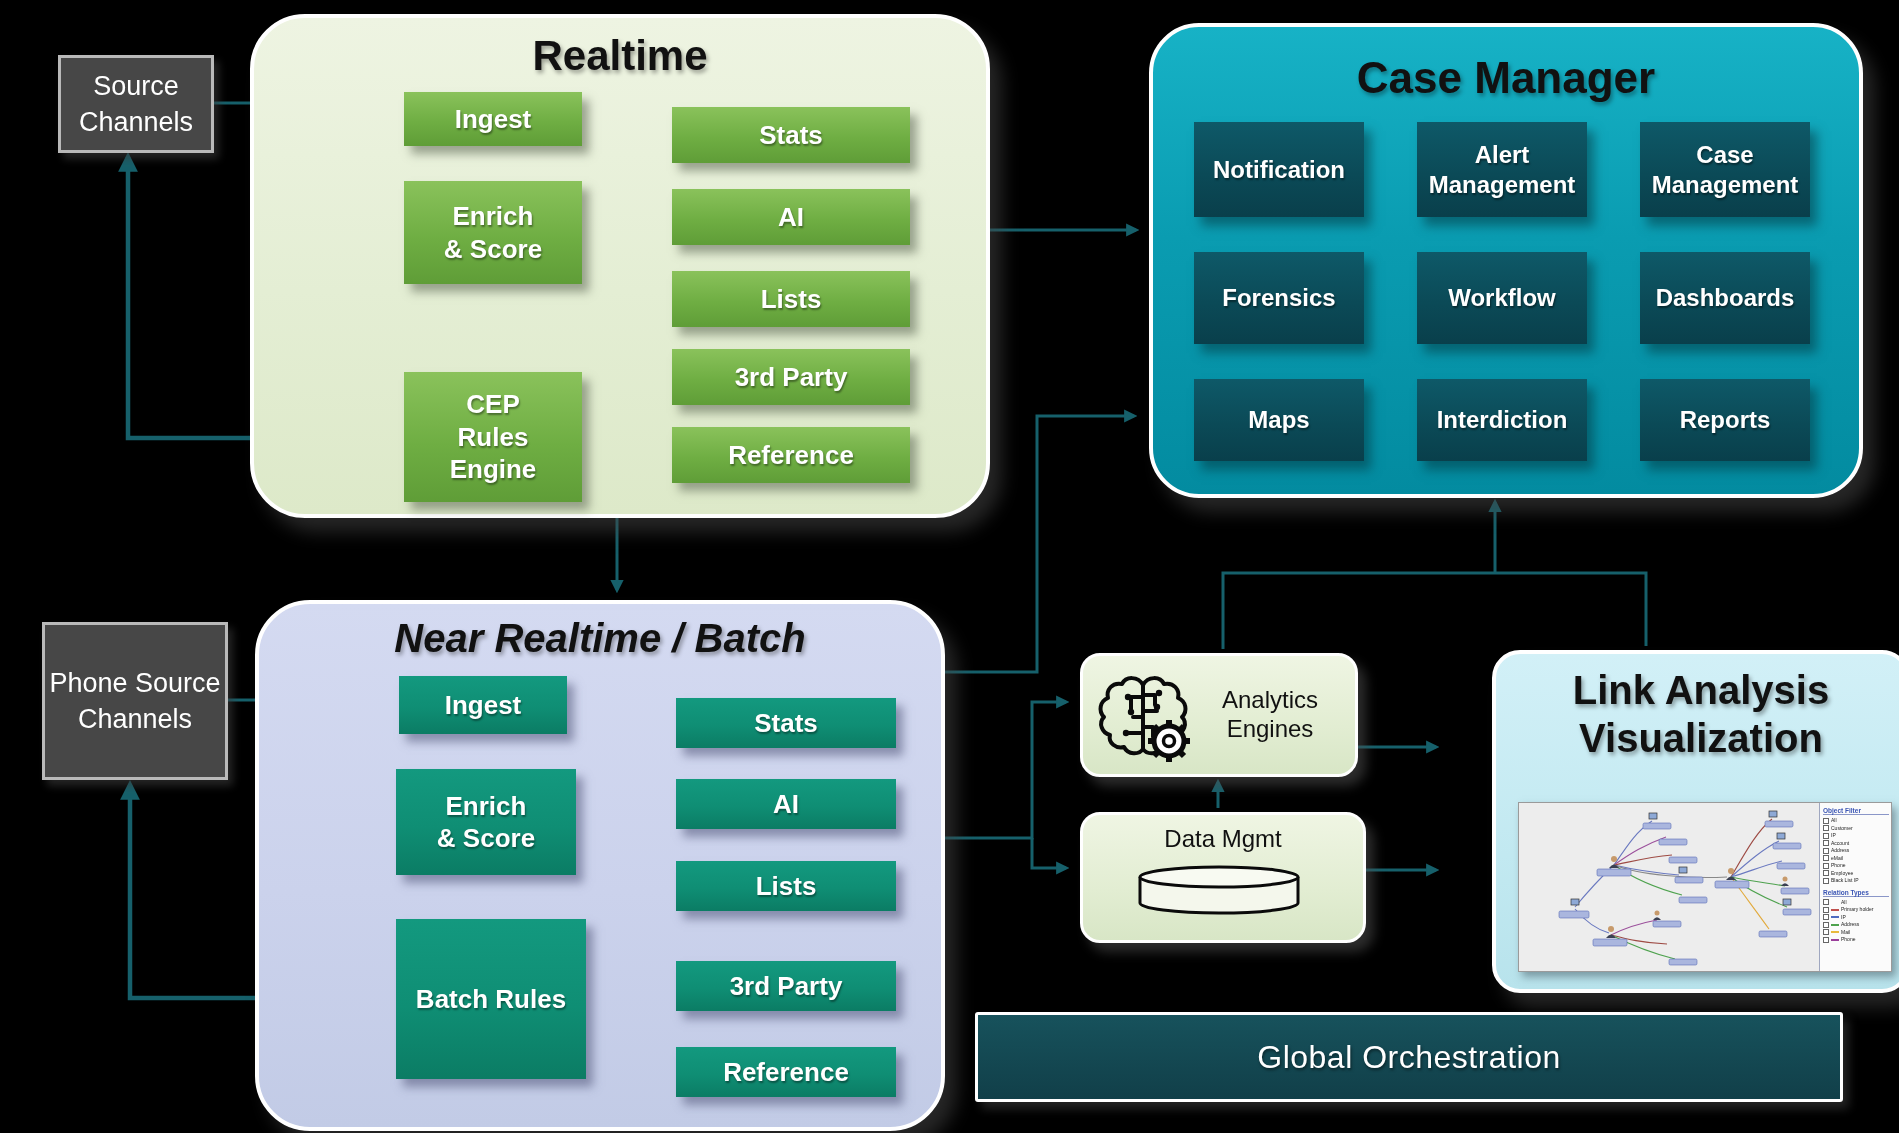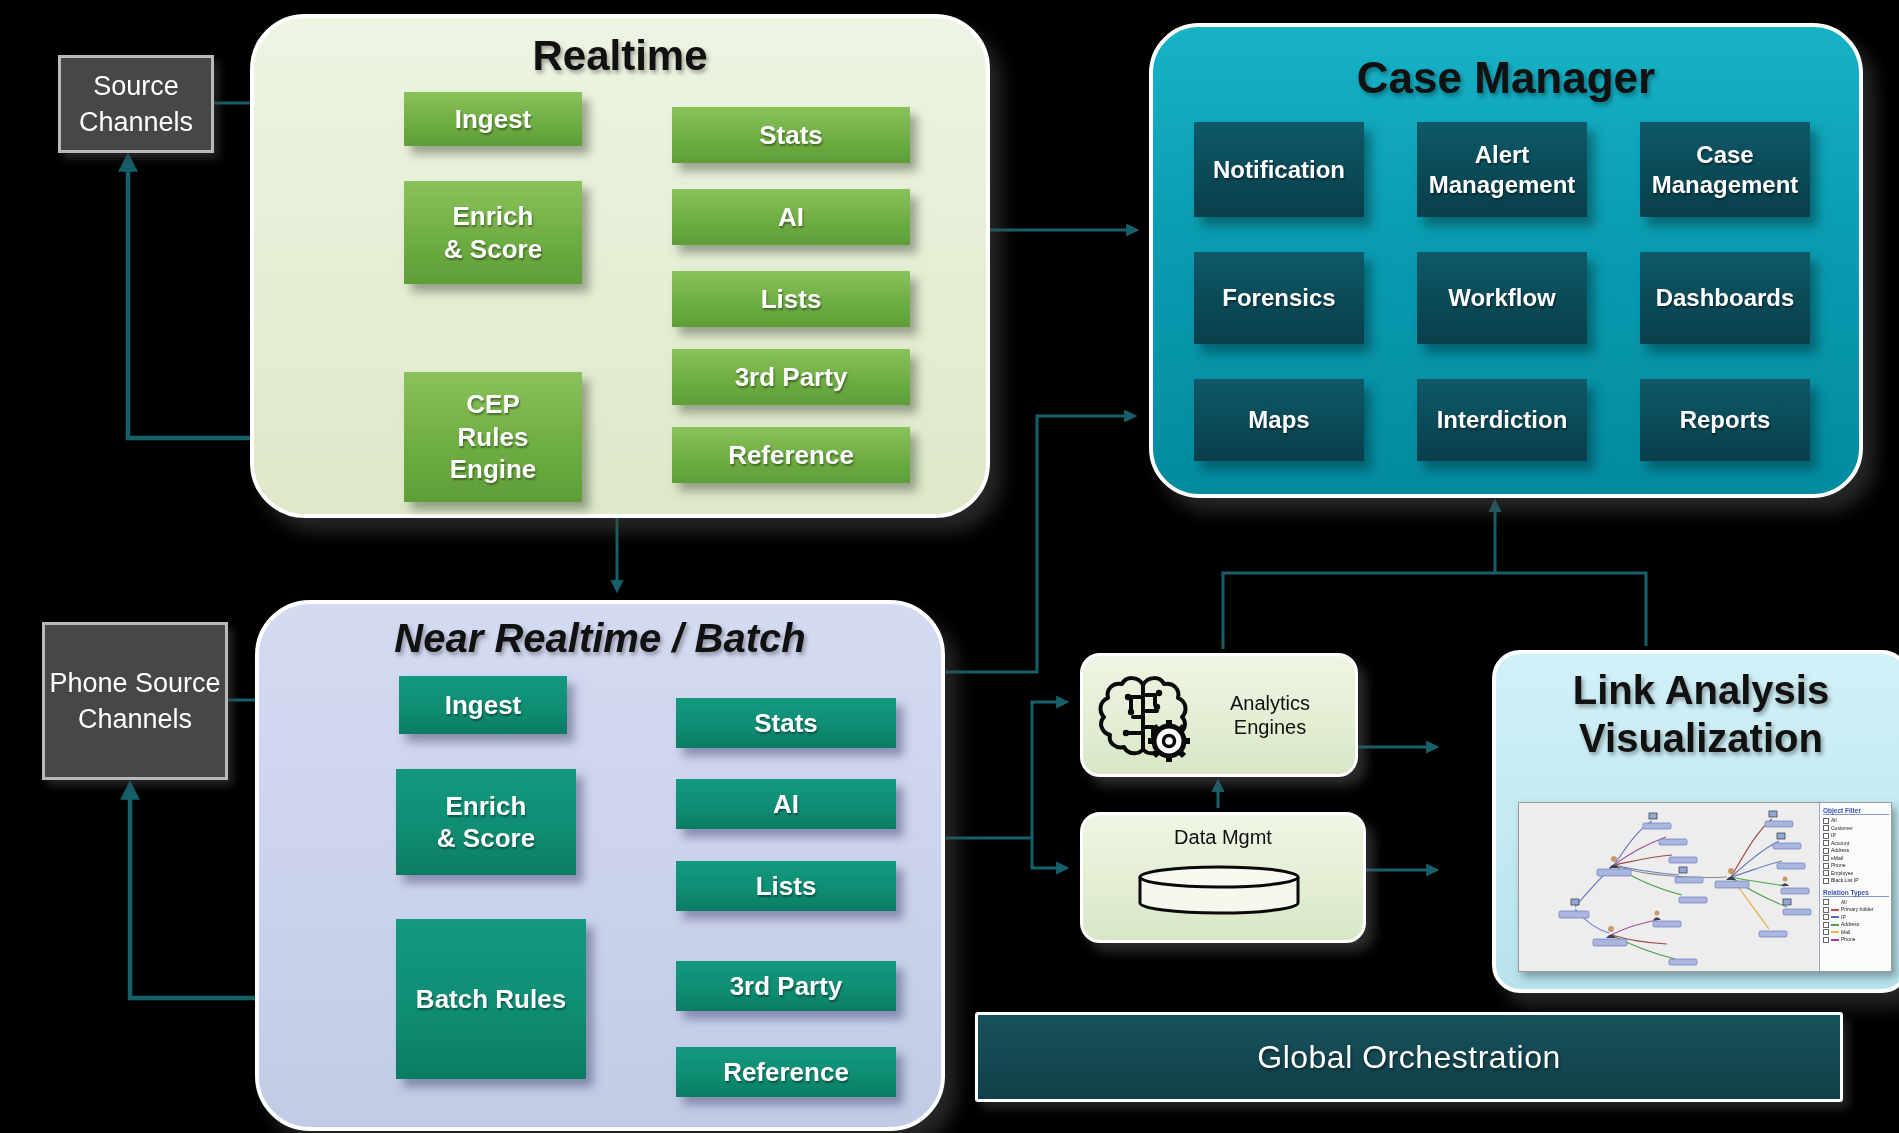--- a/index.html
+++ b/index.html
@@ -70,21 +70,21 @@
   .cm-grid{position:absolute;left:41px;top:95px;display:grid;
            grid-template-columns:170px 170px 170px;grid-template-rows:95px 92px 82px;
            column-gap:53px;row-gap:35px;}
   
   .src-box{position:absolute;display:flex;align-items:center;justify-content:center;text-align:center;
            background:#474747;border:3px solid #b9b9b9;color:#fff;font-size:27px;line-height:1.35;
            box-shadow:5px 6px 8px rgba(60,60,60,.6);}
   .src-1{left:58px;top:55px;width:150px;height:92px;}
   .src-2{left:42px;top:622px;width:180px;height:152px;}
   
-  .pill-label{color:#111;font-size:20px;line-height:1.2;text-align:center;}
+  .pill-label{color:#111;font-size:24px;line-height:1.2;text-align:center;}
   .datamgmt-box .pill-label{position:absolute;top:10px;left:0;width:100%;}
   
   .la-panel{position:absolute;left:22px;top:148px;width:372px;height:168px;background:#ededed;
             border:1px solid #9a9a9a;box-shadow:4px 5px 8px rgba(60,80,90,.5);}
   .la-side{position:absolute;right:0;top:0;width:72px;height:168px;background:#fbfbfb;
            border-left:1px solid #9fa7c0;padding:2px 2px 0 3px;box-sizing:border-box;overflow:hidden;}
   .side-title{color:#3a55b4;font-size:6.5px;font-weight:bold;border-bottom:1px solid #8a96c8;
               margin:2px 0 2px 0;}
   .side-list{margin:0 0 4px 0;}
   .side-item{display:flex;align-items:center;gap:2px;font-size:5px;color:#222;line-height:1.5;}

